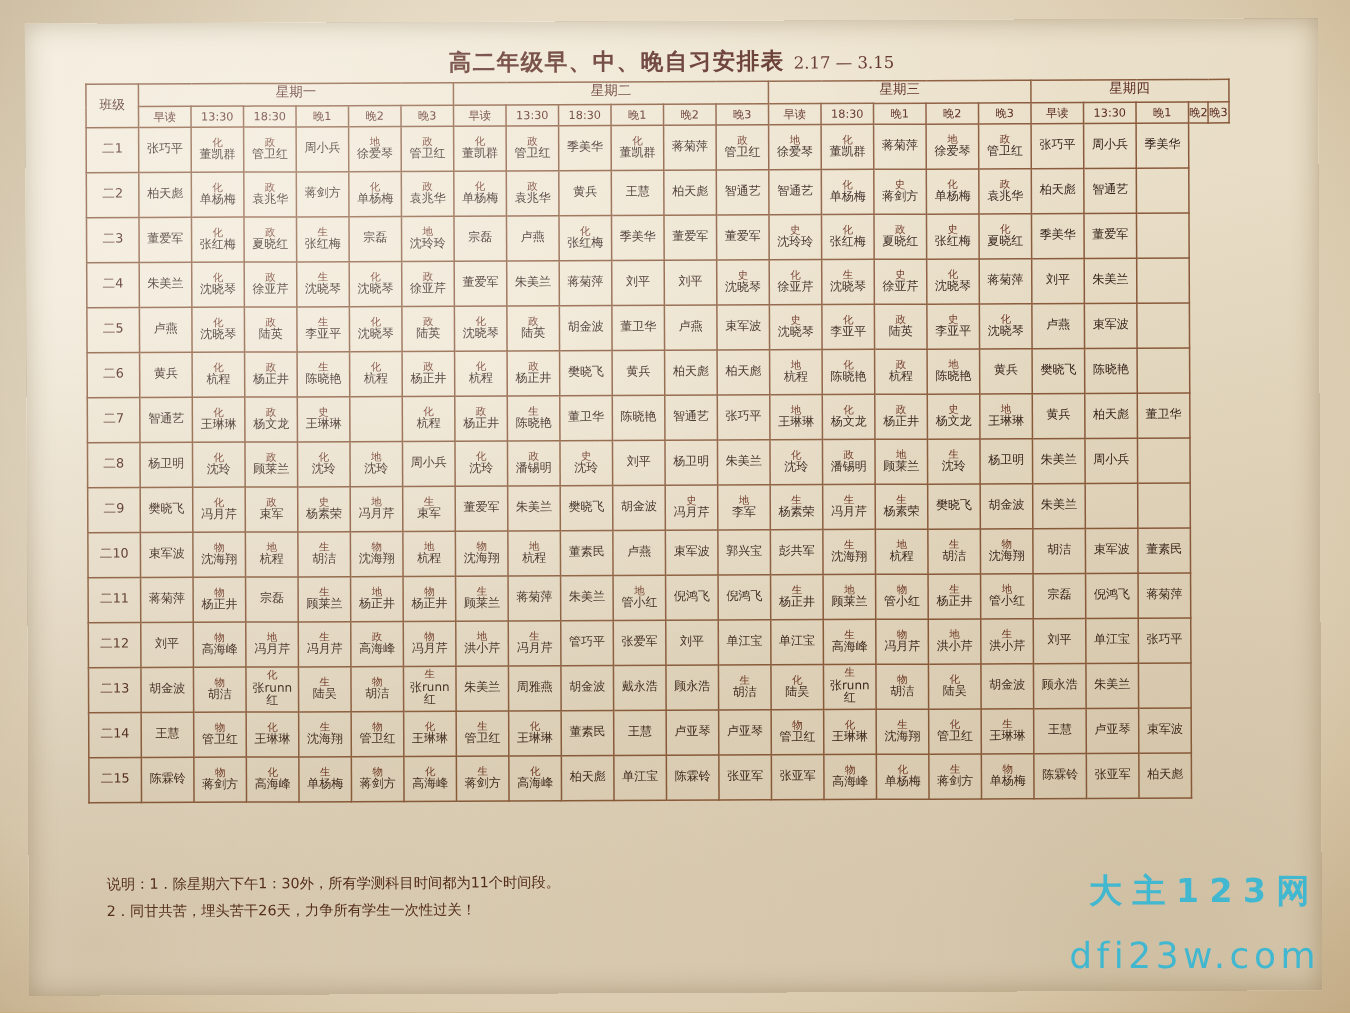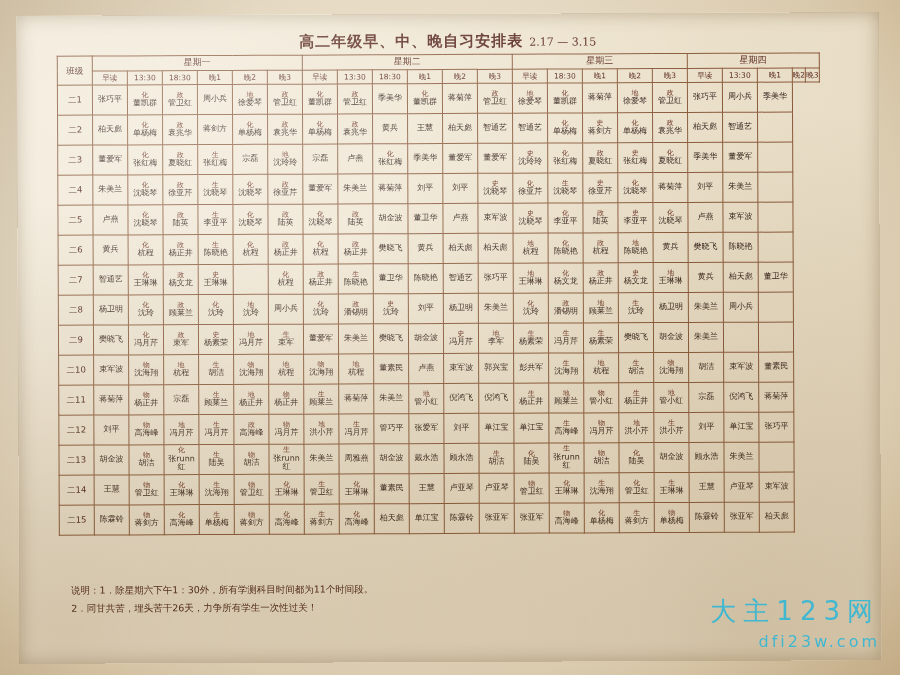--- a/index.html
+++ b/index.html
@@ -58,22 +58,22 @@
     position:absolute;left:52px;top:566px;width:560px;
     font-size:9.5px;color:#4a2218;line-height:1.9;
     font-family:"DejaVu Sans","Liberation Sans",sans-serif;
   }
   .note div{white-space:nowrap;}
   .watermark{
     position:absolute;right:20px;bottom:24px;text-align:right;
     color:#29b6d8;opacity:.85;
     font-family:"DejaVu Sans","Liberation Sans",sans-serif;
   }
-  .wm1{font-size:26px;letter-spacing:7px;font-weight:normal;}
-  .wm2{font-size:16px;letter-spacing:3px;margin-top:3px;}
+  .wm1{font-size:22px;letter-spacing:7px;font-weight:bold;}
+  .wm2{font-size:24px;letter-spacing:3px;margin-top:14px;}
 </style>
 </head>
 <body>
 
 <div id="sheet">
   <div class="paper">
 
     <div class="title">
       <span>高二年级早、中、晚自习安排表</span><span class="dates">2.17 — 3.15</span>
     </div>

